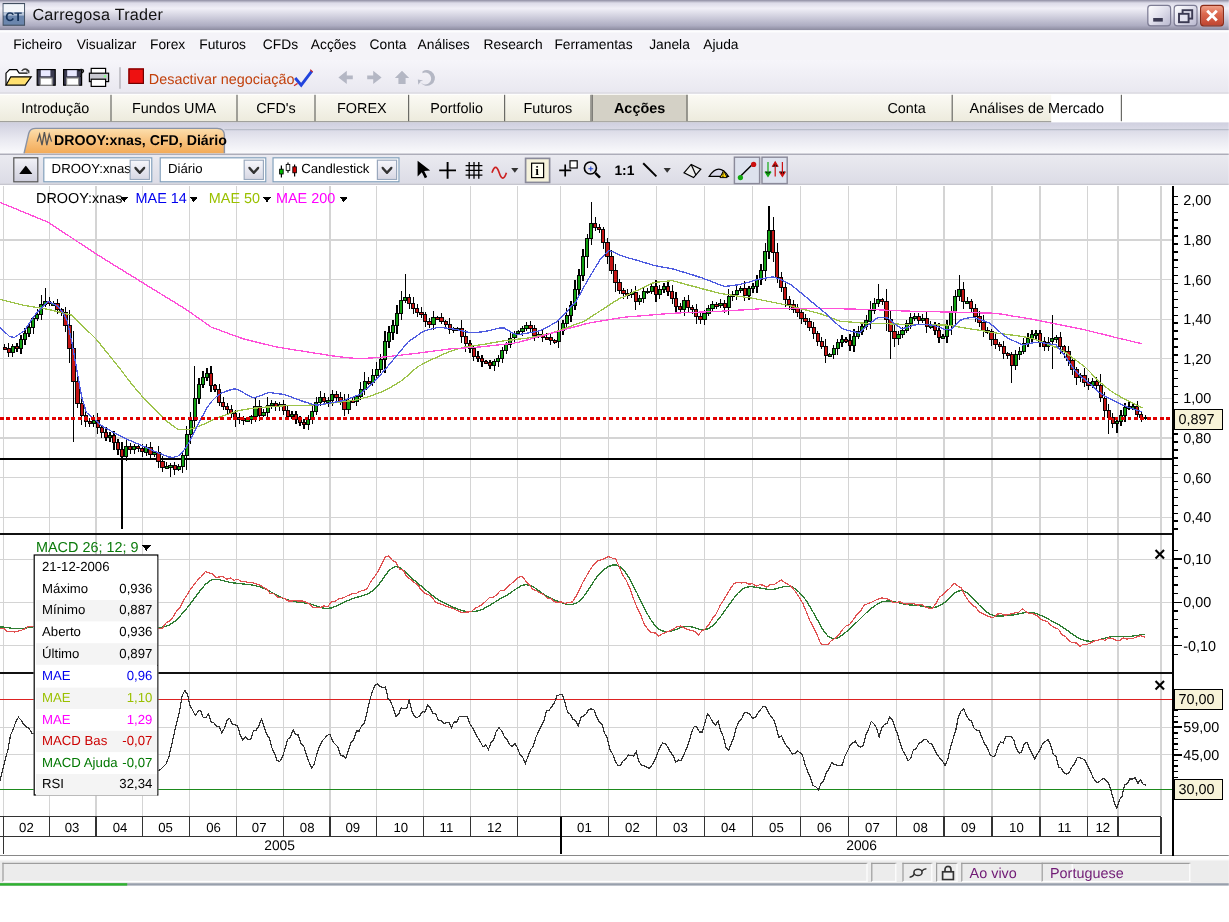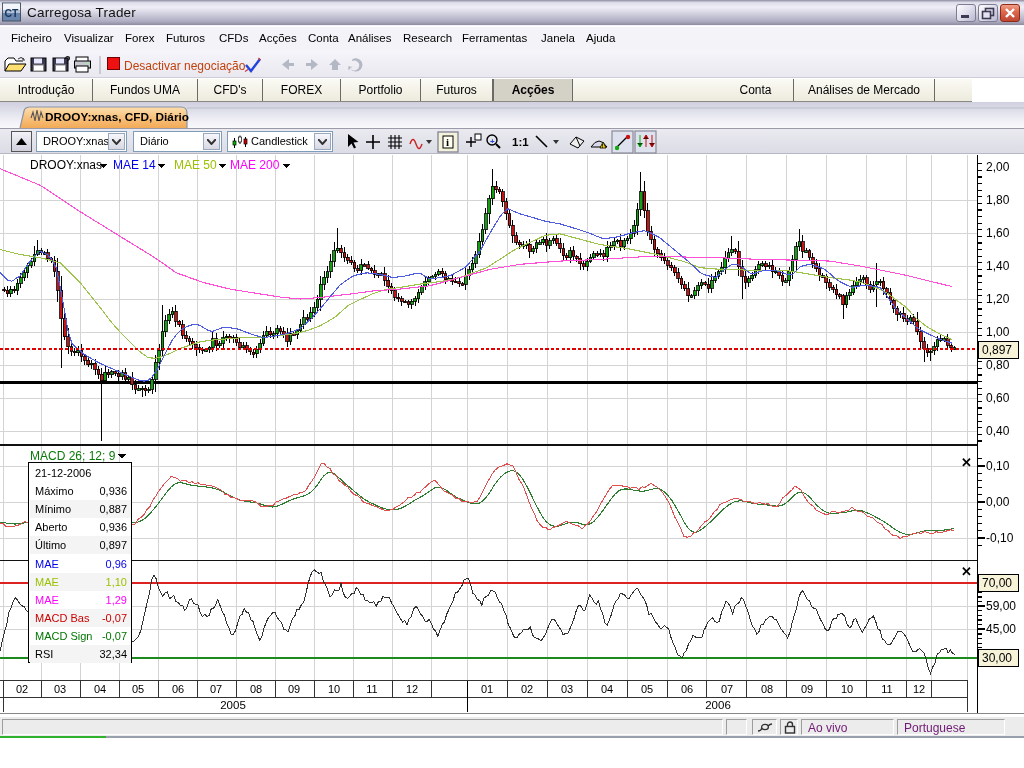--- a/index.html
+++ b/index.html
@@ -5,21 +5,21 @@
 #app{position:absolute;left:0;top:0;width:1024px;height:768px;background:#fff}
 .abs{position:absolute}
 #titlebar{left:0;top:0;width:1024px;height:26px;background:linear-gradient(to bottom,#8e8da2 0%,#dcdbe8 10%,#f0eff7 28%,#c9c8d8 62%,#aeadc2 85%,#8d8ca0 100%);border-bottom:1px solid #f4f4f8}
 #titletext{left:27px;top:5px;font-size:13.5px;font-weight:normal;color:#111;letter-spacing:0.2px}
 .tbtn{top:4px;width:20px;height:18px;border-radius:3px;border:1px solid #7d7c94}
 .tbtn.sil{background:linear-gradient(135deg,#fdfdfe 0%,#e3e2ee 45%,#b9b8cf 100%)}
 #closebtn{background:linear-gradient(to bottom,#f0a088 0%,#dd6a4f 40%,#c04531 100%);border:1px solid #8c2c18}
 #menubar{left:0;top:27px;width:1024px;height:23px;background:#f4f3f8}
 .menuitem{top:5px;font-size:11.5px;color:#000}
 #toolbar{left:0;top:50px;width:1024px;height:28px;background:linear-gradient(to bottom,#f6f5fa,#e9e8f0);border-bottom:1px solid #cfced8}
-#navtabs{left:0;top:79px;width:972px;height:23px;background:linear-gradient(to bottom,#fbfaf4,#edebdd);border-bottom:1px solid #8a8a85}
+#navtabs{left:0;top:79px;width:876px;height:23px;background:linear-gradient(to bottom,#fbfaf4,#edebdd);border-bottom:1px solid #8a8a85}
 .navcell{top:0;height:22px;display:flex;align-items:center;justify-content:center;font-size:12px;color:#000;border-right:1px solid #6a6a66}
 .navsel{background:#d4d1c6;font-weight:bold;border-left:1px solid #6a6a66}
 #docarea{left:0;top:102px;width:1024px;height:26px;background:linear-gradient(to bottom,#cfcfdf 0%,#e9e9f1 55%,#fafafc 100%)}
 #charttb{left:0;top:128px;width:1024px;height:26px;background:linear-gradient(to bottom,#eaeaf0,#dcdce6);border-top:1px solid #9a9aa8;border-bottom:1px solid #b8b8c4}
 .combo{top:131px;height:21px;background:#fff;border:1px solid #7f9db9;font-size:11px;color:#000}
 .combo .cbtxt{position:absolute;left:6px;top:3px}
 .cbarr{position:absolute;right:1px;top:1px;width:17px;height:17px;background:linear-gradient(to bottom,#f6f6fb,#d8d8e4);border:1px solid #9aa8bd;display:flex;align-items:center;justify-content:center}
 .cbarr svg{display:block}
 #statusbar{left:0;top:716px;width:1024px;height:20px;background:#ececec;border-top:1px solid #fff}
 .spanel{top:2px;height:16px;border:1px solid;border-color:#9d9d9d #ffffff #ffffff #9d9d9d;font-size:12px;color:#701a75}
@@ -1032,21 +1032,21 @@
       </div>
       <div class="ttrow" style="top:128px;background:#fff;color:#ff00ff">
         <span class="l">MAE</span>
         <span class="r">1,29</span>
       </div>
       <div class="ttrow" style="top:146px;background:#f4f4f4;color:#cc0000">
         <span class="l">MACD Bas</span>
         <span class="r">-0,07</span>
       </div>
       <div class="ttrow" style="top:164px;background:#fff;color:#007700">
-        <span class="l">MACD Sign</span>
+        <span class="l">MACD Ajuda</span>
         <span class="r">-0,07</span>
       </div>
       <div class="ttrow" style="top:182px;background:#f4f4f4;color:#000">
         <span class="l">RSI</span>
         <span class="r">32,34</span>
       </div>
     </div>
     <div class="abs" id="statusbar">
 <div class="abs spanel" style="left:2px;width:721px"></div>
 <div class="abs spanel" style="left:726px;width:21px"></div>
@@ -1059,18 +1059,18 @@
       </div>
 <div class="abs spanel" style="left:780px;width:18px">
  <svg style="position:absolute;left:3px;top:1px" width="12" height="13" viewBox="0 0 12 13">
   <rect x="1.5" y="5.5" width="9" height="6.5" fill="none" stroke="#333" stroke-width="1.4"></rect>
   <path d="M3.5,5.5 L3.5,3.5 a2.5,2.5 0 0 1 5,0 L8.5,5.5" fill="none" stroke="#333" stroke-width="1.4"></path>
  </svg>
       </div>
 <div class="abs spanel" style="left:801px;width:93px">
         <span>Ao vivo</span>
       </div>
-<div class="abs spanel" style="left:897px;width:108px">
+<div class="abs spanel" style="left:868px;width:124px">
         <span>Portuguese</span>
       </div>
 </div>
     <div class="abs" id="grline"></div>
     <div class="abs" id="grgreen"></div>
   </div>
 </body></html>

